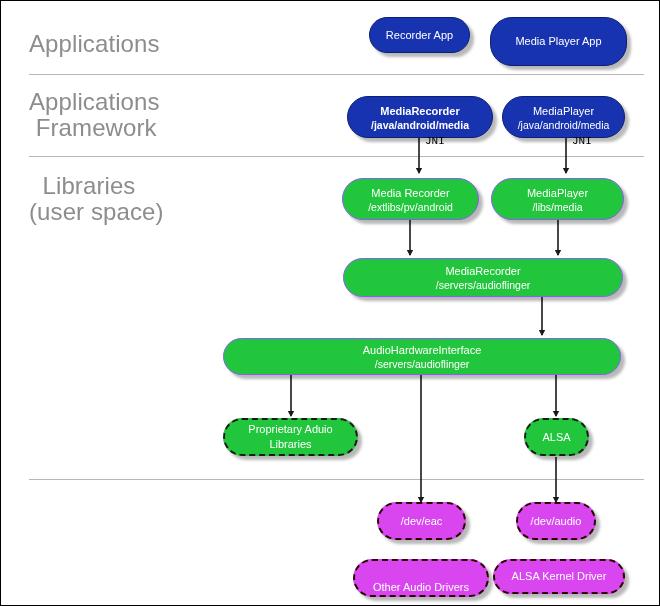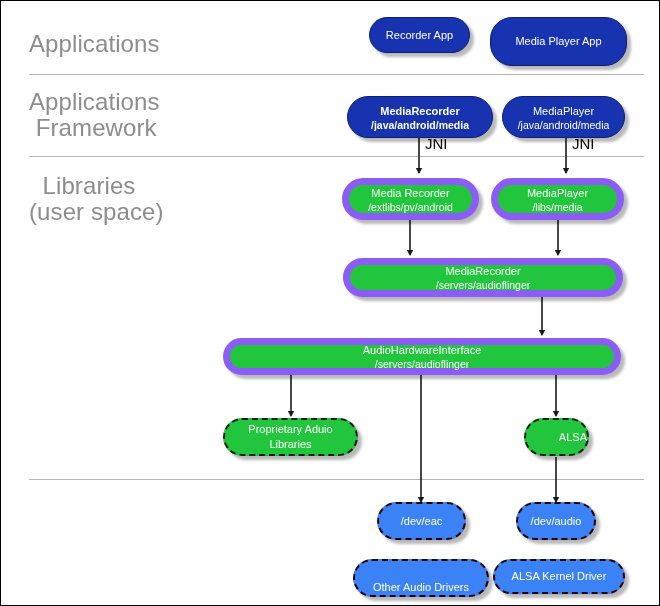--- a/index.html
+++ b/index.html
@@ -64,36 +64,37 @@
     font-size: 10.5px;
     line-height: 12px;
     white-space: nowrap;
   }
   .node.blue {
     background: #1733b0;
     border: 1px solid #0d1f75;
   }
   .node.green {
     background: #22c63c;
-    border: 7px solid #8b5cf6;
+    border: 1px solid #8b5cf6;
   }
   .node.green.dashed {
     border: 2px dashed #1a1a1a;
   }
   .node.red {
-    background: #3b82f6;
+    background: #d946ef;
     border: 2px dashed #2a0000;
   }
   
   .wire-label {
     position: absolute;
-    font-size: 15px;
+    font-size: 11px;
     color: #000000;
     z-index: 4;
     white-space: nowrap;
+    font-family: Liberation Mono, monospace;
   }
 </style>
 </head>
 <body>
 
 <div id="canvas">
 
   <div class="divider" style="top:73px;"></div>
   <div class="divider" style="top:155px;"></div>
   <div class="divider" style="top:478px;"></div>
@@ -168,21 +169,21 @@
   <div class="node green" style="left:222px; top:337px; width:398px; height:37px;">
     <span class="title">AudioHardwareInterface</span>
     <span class="sub">/servers/audioflinger</span>
   </div>
 
   <div class="node green dashed" style="left:222px; top:417px; width:135px; height:38px;">
     <span class="title">Proprietary Aduio</span>
     <span class="title">Libraries</span>
   </div>
 
-  <div class="node green dashed" style="left:523px; top:417px; width:65px; height:38px;align-items:flex-end;">
+  <div class="node green dashed" style="left:523px; top:417px; width:65px; height:38px;">
     <span class="title">ALSA</span>
   </div>
 
   <div class="node red" style="left:376px; top:501px; width:89px; height:38px;">
     <span class="title">/dev/eac</span>
   </div>
   <div class="node red" style="left:515px; top:501px; width:80px; height:38px;">
     <span class="title">/dev/audio</span>
   </div>
 

